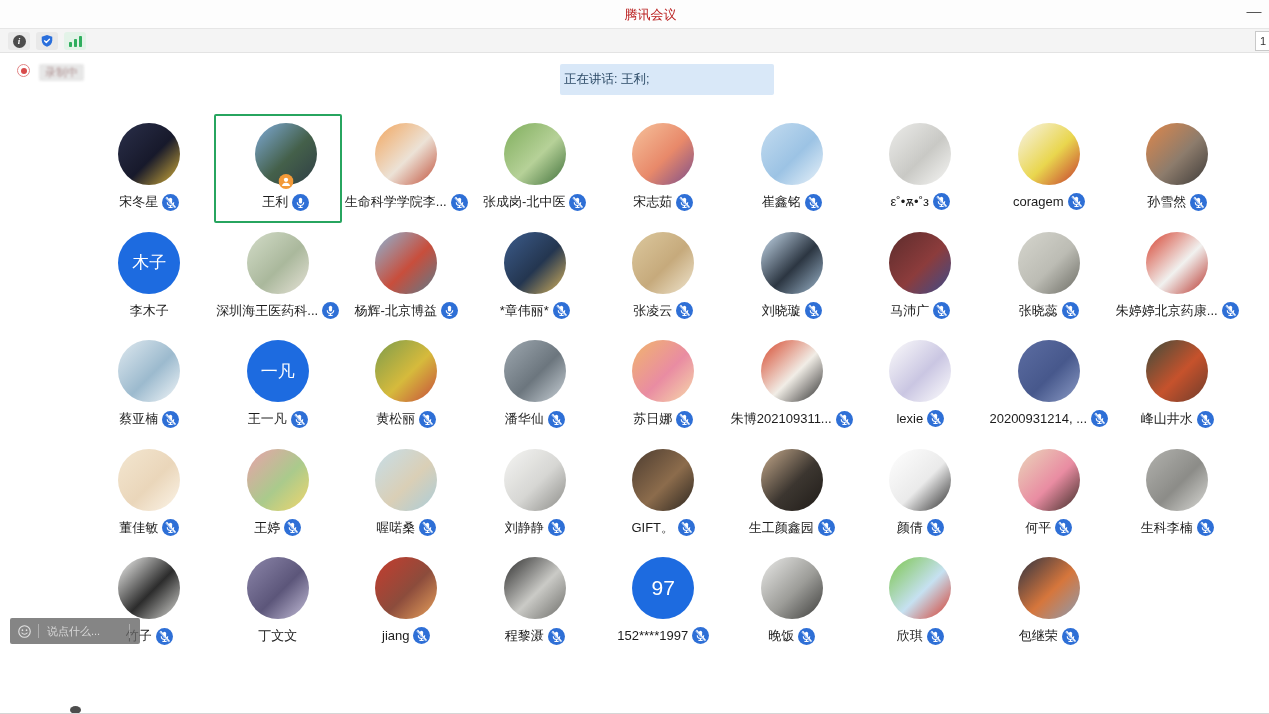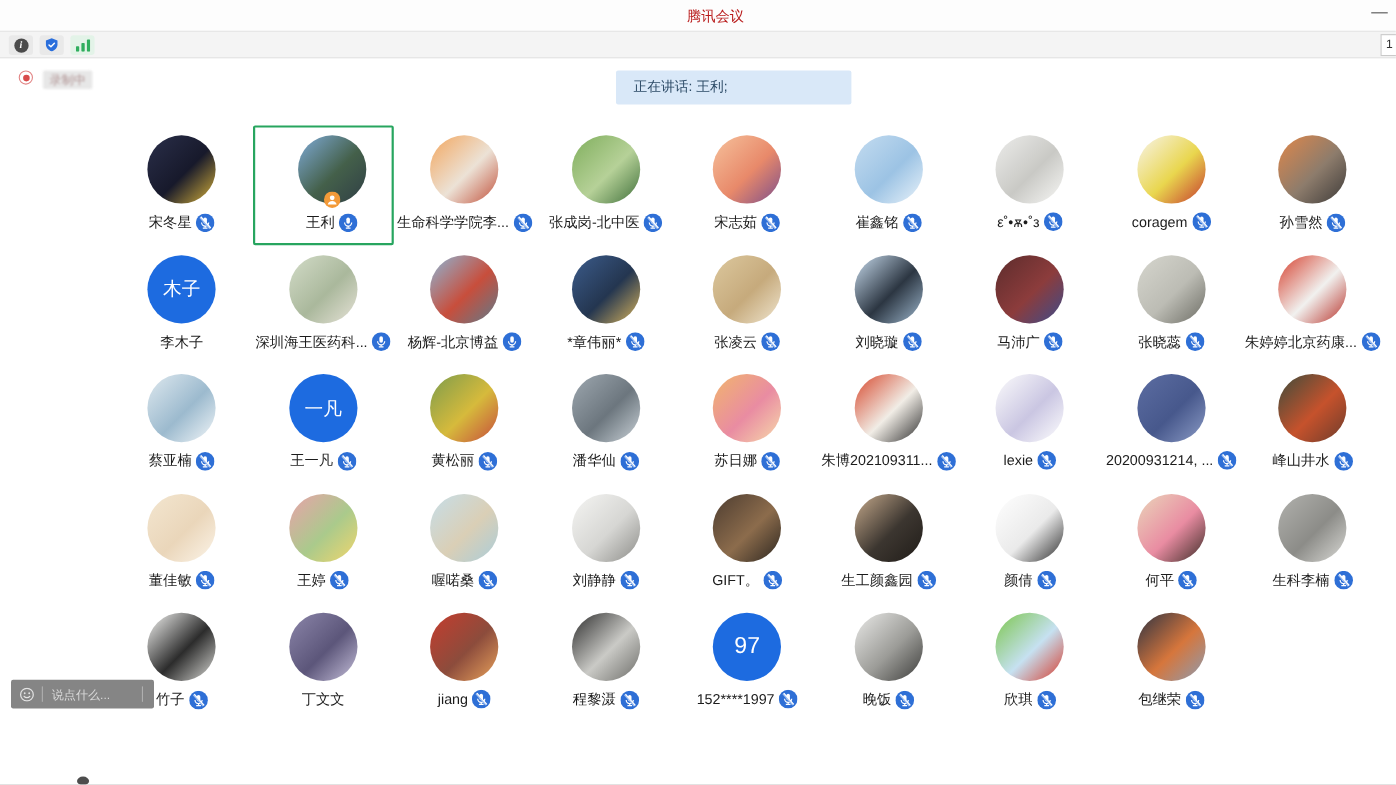--- a/index.html
+++ b/index.html
@@ -19,23 +19,23 @@
   .tool-chip{width:22px;height:18px;border-radius:3px;display:flex;align-items:center;justify-content:center;background:#e9e9e9;}
   .tool-chip.signal{background:#e3f3e8;}
   .info-circle{width:13px;height:13px;border-radius:50%;background:#4b4b4b;color:#fff;font-size:9px;font-style:italic;font-weight:bold;display:flex;align-items:center;justify-content:center;font-family:"Liberation Serif",serif;}
   .corner-box{position:absolute;right:-4px;top:2px;width:18px;height:20px;background:#fff;border:1px solid #c9c9c9;font-size:11px;color:#333;display:flex;align-items:center;padding-left:4px;box-sizing:border-box;}
   
   .rec-wrap{position:absolute;left:17px;top:64px;display:flex;align-items:flex-start;gap:9px;}
   .rec-dot{width:13px;height:13px;border-radius:50%;border:1.5px solid #e28585;box-sizing:border-box;display:flex;align-items:center;justify-content:center;}
   .rec-dot i{display:block;width:6px;height:6px;border-radius:50%;background:#d84b4b;}
   .rec-label{background:#e5e5e5;border-radius:2px;padding:1px 6px;font-size:11px;color:#a98a8a;filter:blur(0.8px);opacity:.9;}
   
-  .banner{position:absolute;left:560px;top:64px;width:214px;height:31px;background:#d9e8f8;border-radius:2px;font-size:12.5px;color:#2c4a66;line-height:31px;padding-left:16px;box-sizing:border-box;}
+  .banner{position:absolute;left:560px;top:64px;width:214px;height:31px;background:#d9e8f8;border-radius:2px;font-size:12.5px;color:#2c4a66;line-height:31px;padding-left:4px;box-sizing:border-box;}
   
-  .grid{position:absolute;left:101px;top:114px;display:grid;grid-template-columns:repeat(9,128.5px);grid-auto-rows:108.5px;}
+  .grid{position:absolute;left:85px;top:114px;display:grid;grid-template-columns:repeat(9,128.5px);grid-auto-rows:108.5px;}
   .tile{width:100%;height:100%;box-sizing:border-box;display:flex;flex-direction:column;align-items:center;padding-top:7px;border:2px solid transparent;border-radius:2px;}
   .tile.active{border-color:#27a55f;padding-left:16px;}
   .avatar-wrap{position:relative;width:62px;height:62px;}
   .avatar{width:62px;height:62px;border-radius:50%;overflow:hidden;}
   .avatar.text-avatar{display:flex;align-items:center;justify-content:center;color:#fff;}
   .host-badge{position:absolute;left:50%;bottom:-4px;transform:translateX(-50%);display:none;}
   .name-row{margin-top:8px;display:flex;align-items:center;gap:4px;max-width:126px;}
   .pname{font-size:13px;color:#1c1c1c;white-space:nowrap;}
   .mic{width:17px;height:17px;flex:0 0 auto;display:flex;}
   

